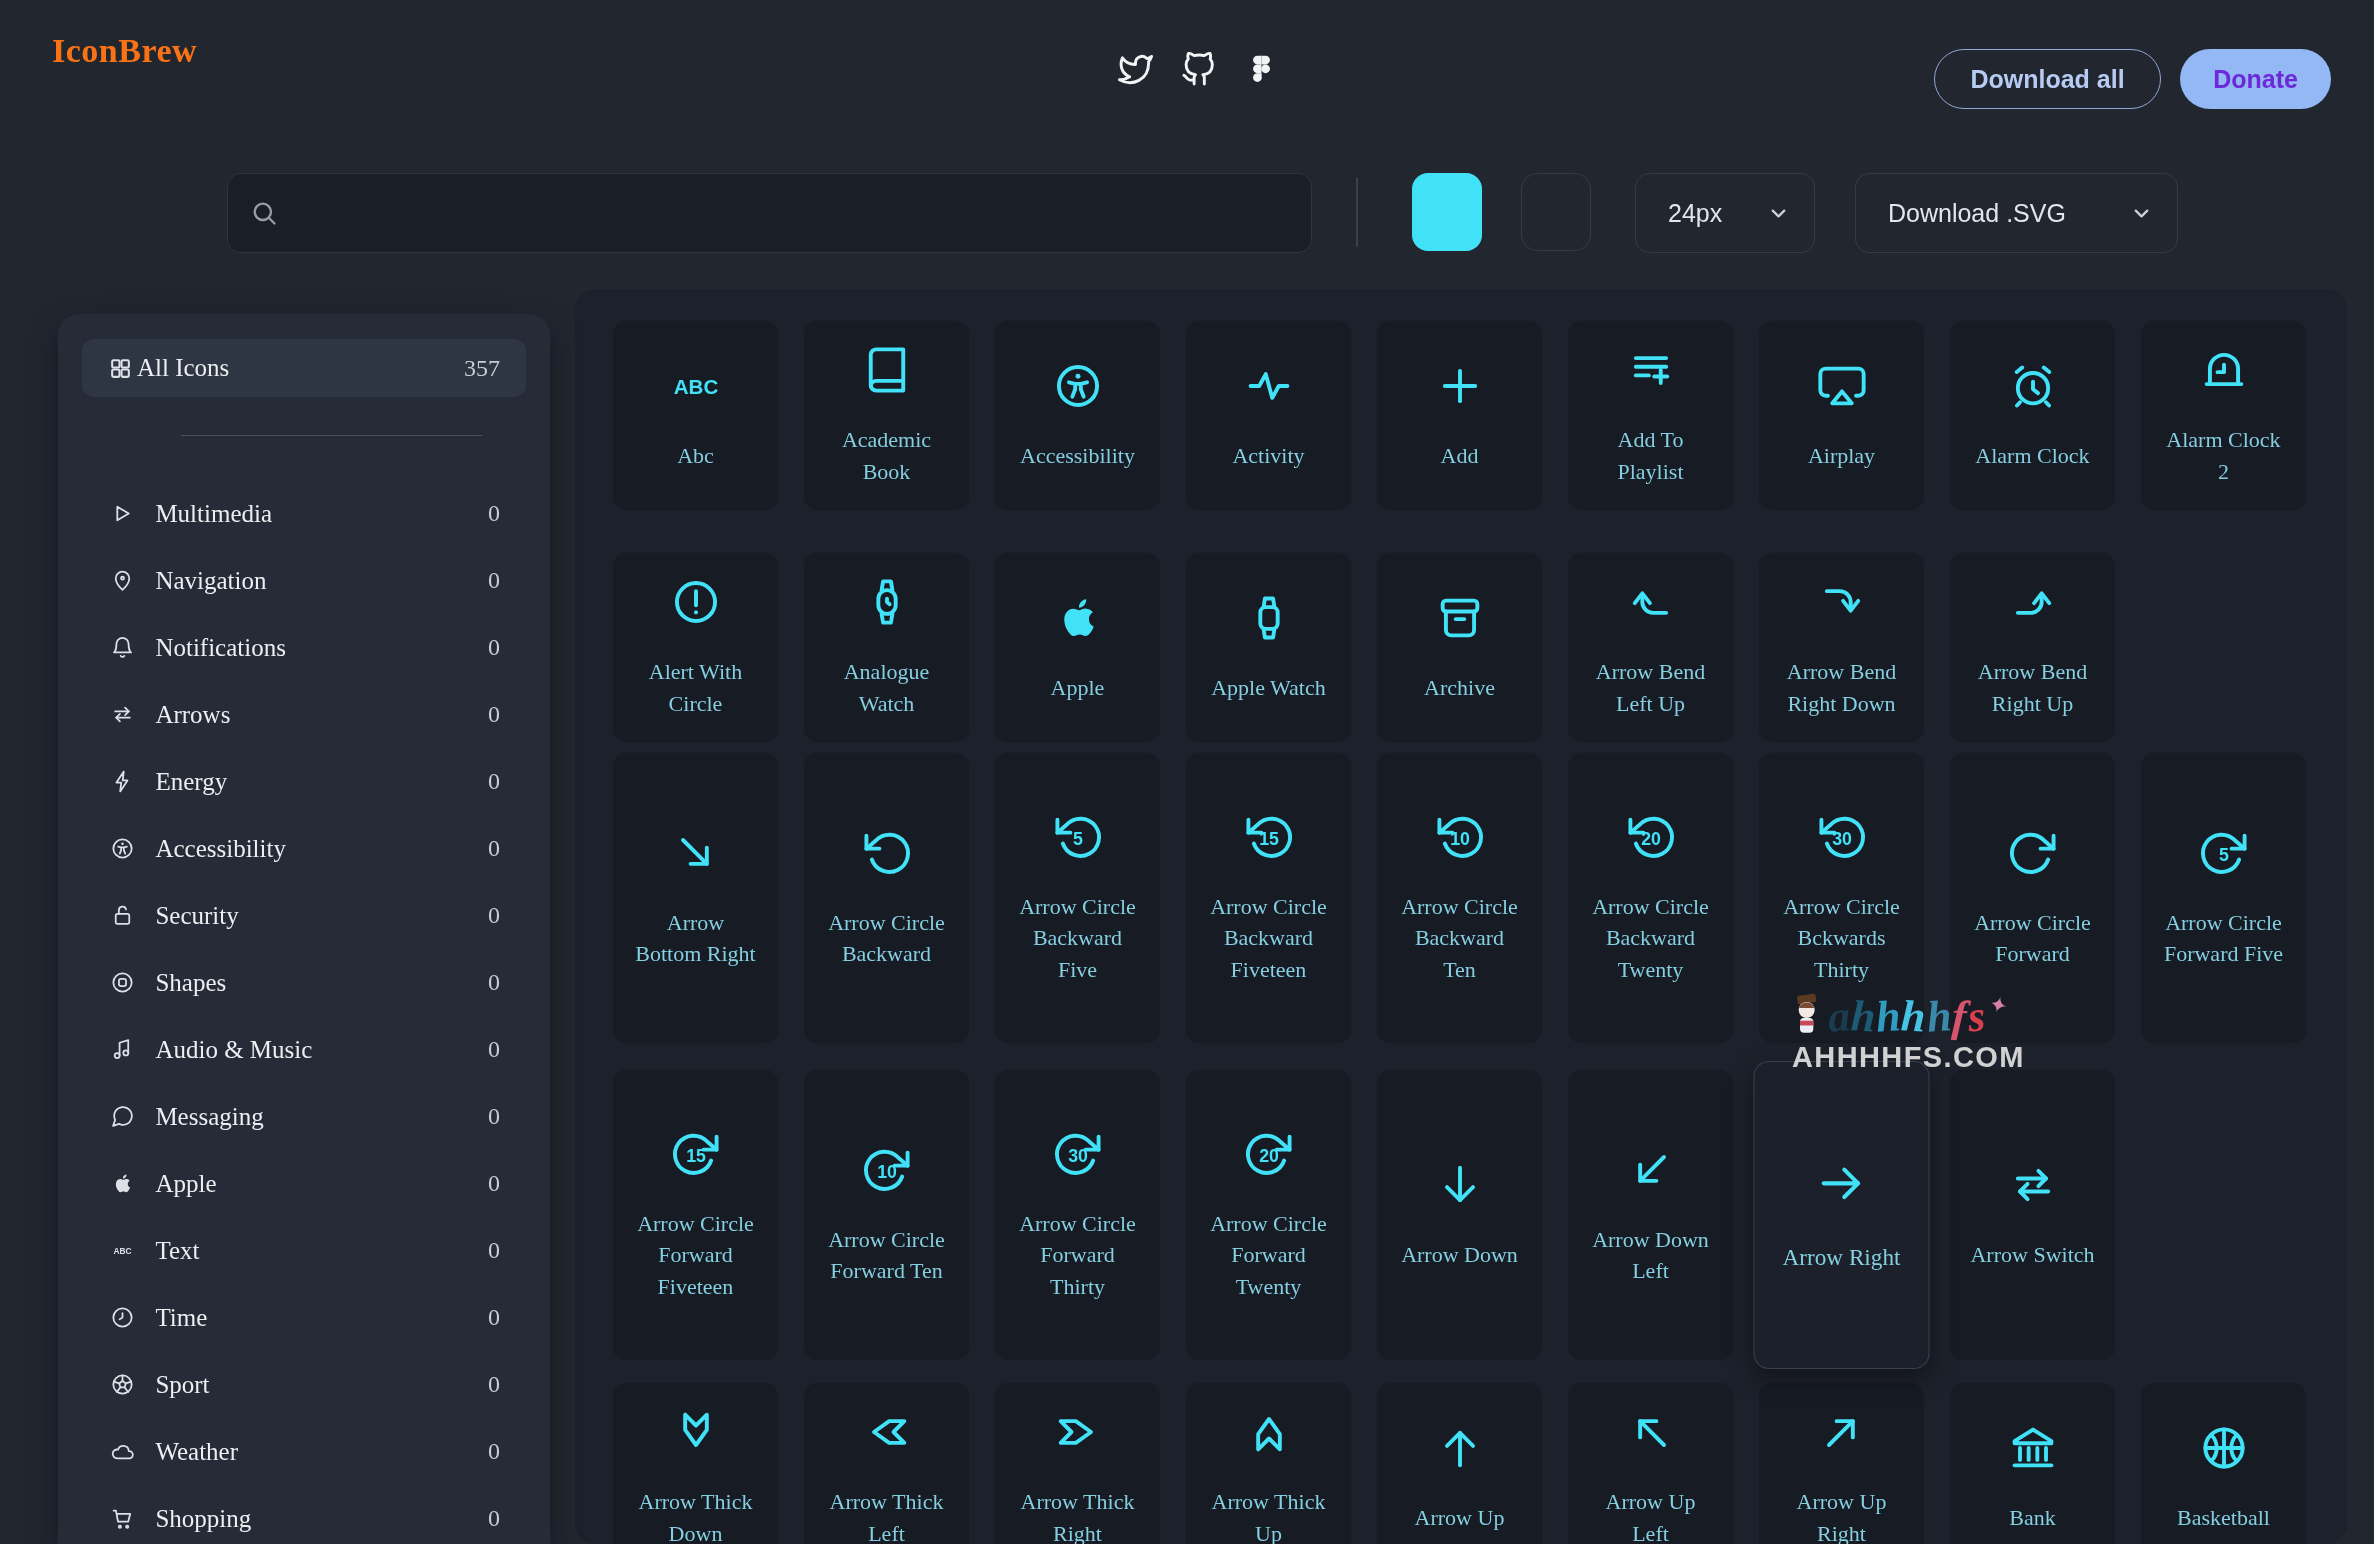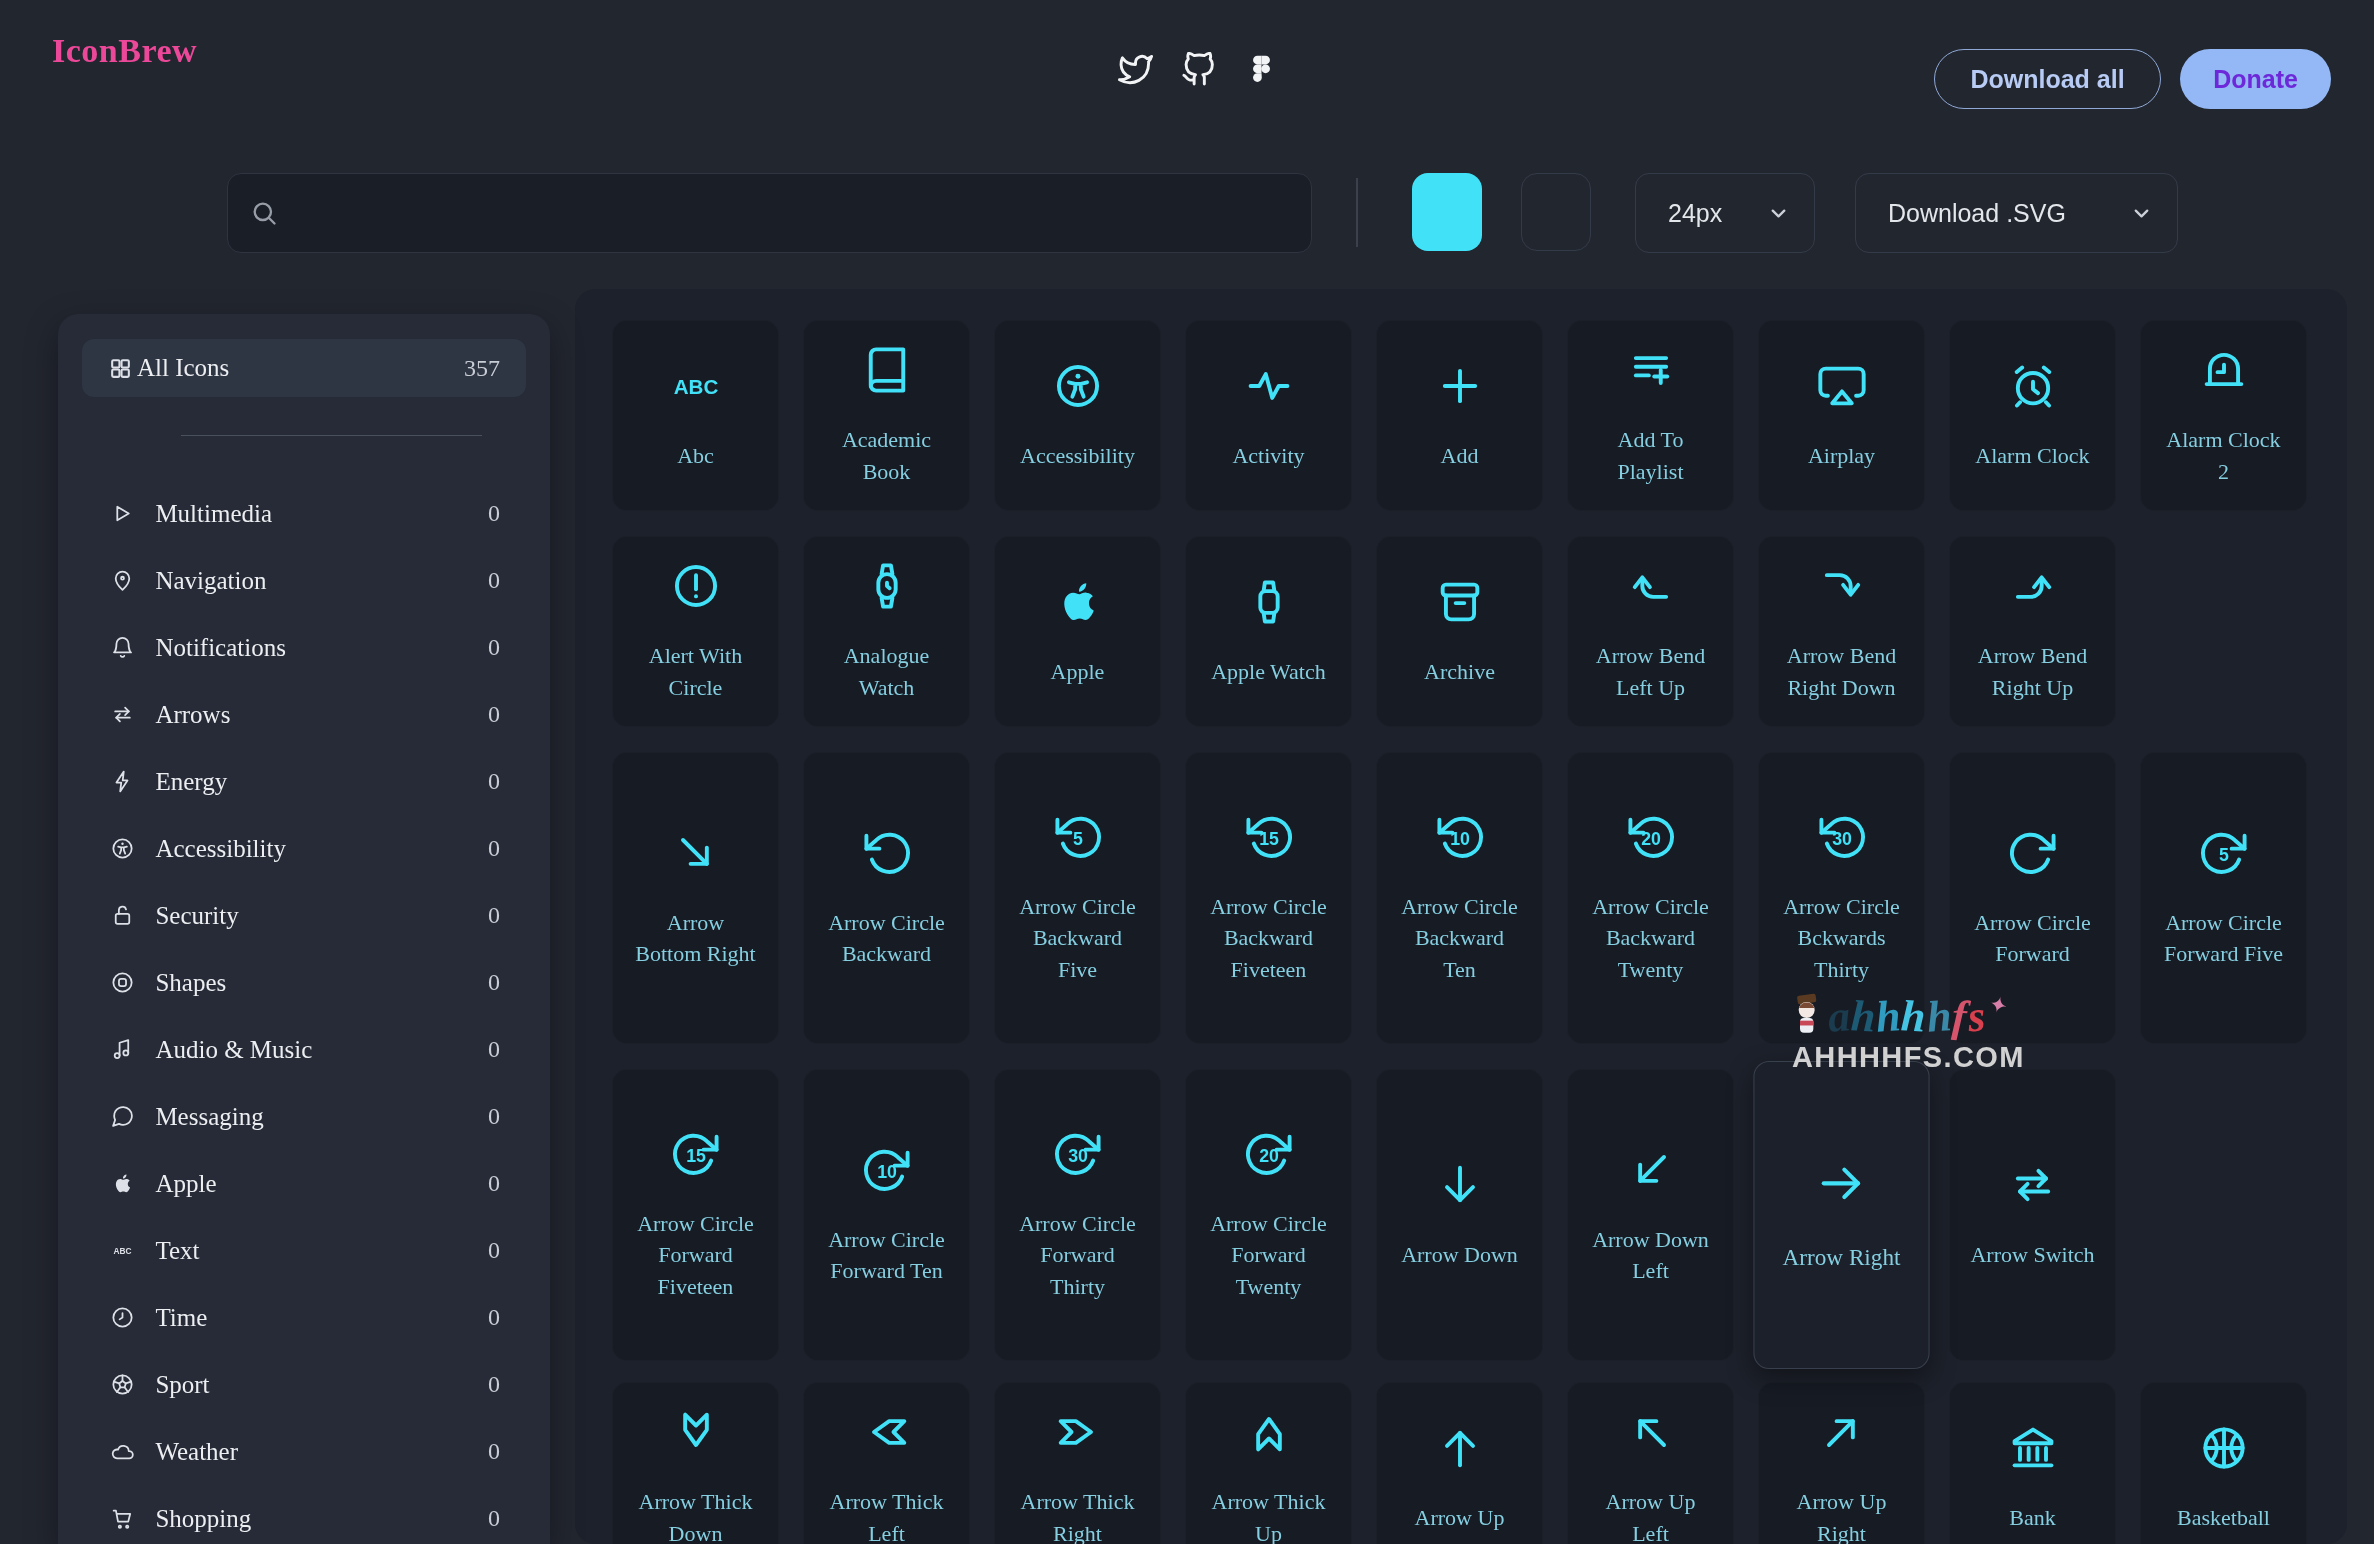--- a/index.html
+++ b/index.html
@@ -21,21 +21,21 @@
   html,body{background:#14161c;}
   #app{
     position:relative;width:2375px;height:1544px;overflow:hidden;
     background:var(--bg);
     font-family:"Liberation Serif",serif;
   }
   .abs{position:absolute;}
   svg.ic{display:block;width:100%;height:100%;}
 
   
-  #logo{left:52px;top:32px;font-size:34px;font-weight:bold;color:#ec4899;letter-spacing:0.5px;}
+  #logo{left:52px;top:32px;font-size:34px;font-weight:bold;color:#f97316;letter-spacing:0.5px;}
   #social{left:1118px;top:52px;display:flex;gap:28px;align-items:center;}
   .social-icon{width:35px;height:35px;color:#f2f3f5;cursor:pointer;}
   #btn-download-all{
     left:1934px;top:49px;width:227px;height:60px;border-radius:31px;
     border:1.9px solid #8fa8d6;display:flex;align-items:center;justify-content:center;
     color:var(--blue-text);font-family:"Liberation Sans",sans-serif;font-size:25px;font-weight:bold;cursor:pointer;
   }
   #btn-donate{
     left:2180px;top:49px;width:151px;height:60px;border-radius:31px;
     background:var(--blue-fill);display:flex;align-items:center;justify-content:center;
@@ -78,21 +78,21 @@
   .side-icon{width:25px;height:25px;color:#dde0e6;flex:0 0 auto;}
   .side-label{font-size:25px;color:var(--text);flex:1;}
   .side-count{font-size:24px;color:var(--muted);}
   #side-divider{position:absolute;left:123px;top:121px;width:301px;border-top:0.9px solid #4a515e;}
   #side-list{position:absolute;left:0;right:0;top:166px;}
   .side-item{height:67px;display:flex;align-items:center;padding:0 50px 0 52px;gap:20.4px;cursor:pointer;}
 
   
   .grid-row{position:absolute;left:612px;display:grid;grid-template-columns:repeat(9,167px);column-gap:24px;}
   #row-0{top:320px;}   #row-0 .card{height:191px;}
-  #row-1{top:536px;}   #row-1 .card{height:191px;}
+  #row-1{top:552px;}   #row-1 .card{height:191px;}
   #row-2{top:752px;}   #row-2 .card{height:292px;}
   #row-3{top:1069px;}  #row-3 .card{height:292px;}
   #row-4{top:1382px;}  #row-4 .card{height:191px;}
   .card{
     background:var(--card);border-radius:15px;border:0.9px solid rgba(255,255,255,.018);
     display:flex;flex-direction:column;align-items:center;justify-content:center;gap:28px;
     cursor:pointer;
   }
   .card.hl{
     background:var(--card-hl);border:0.9px solid #39404d;transform:scale(1.055);

